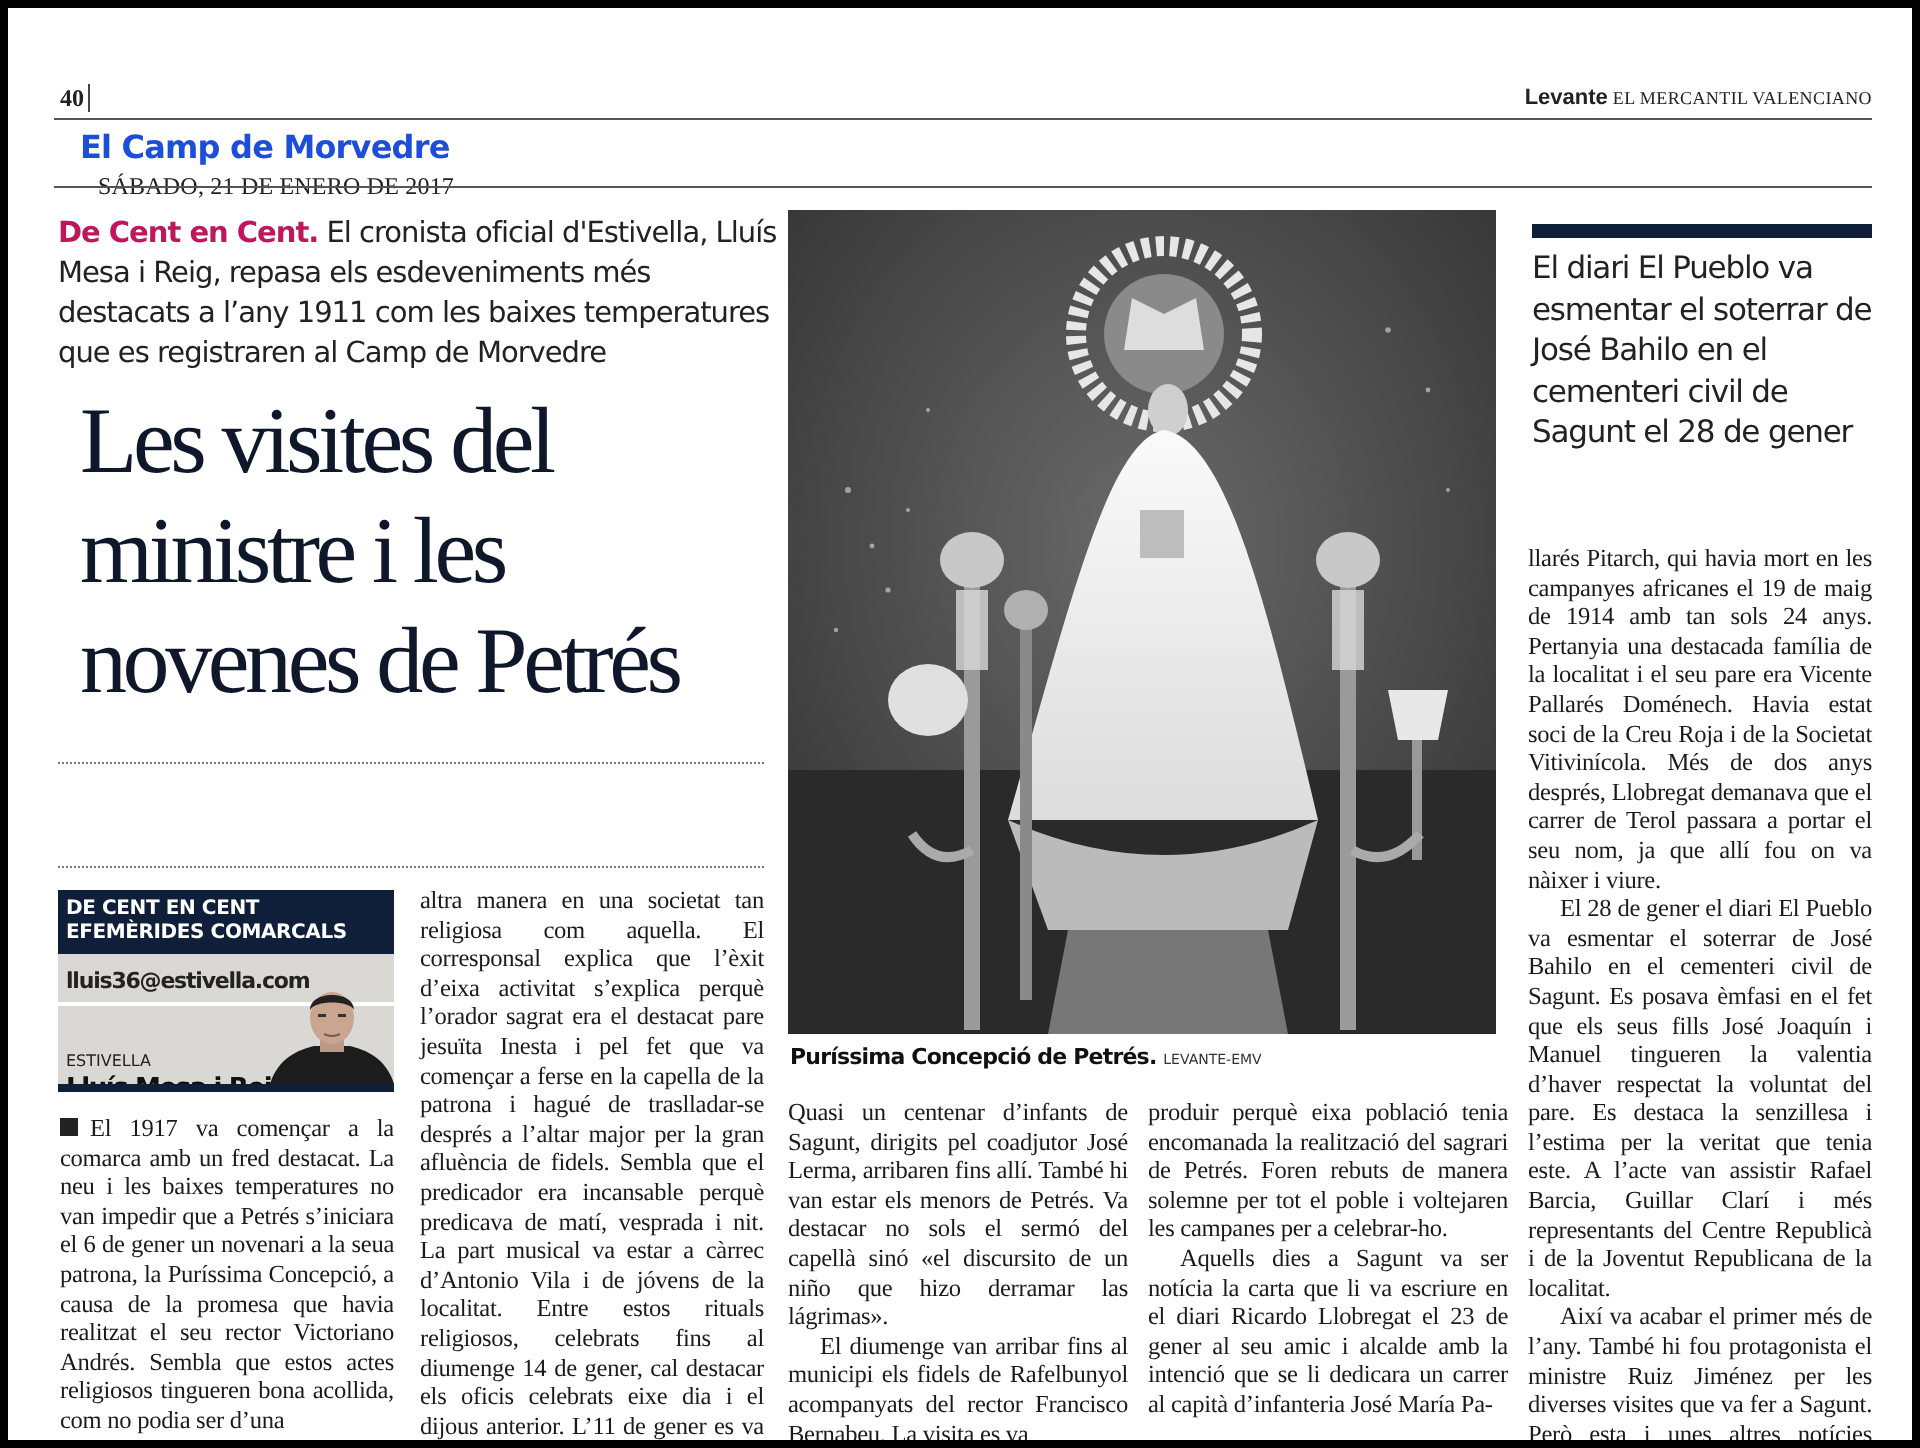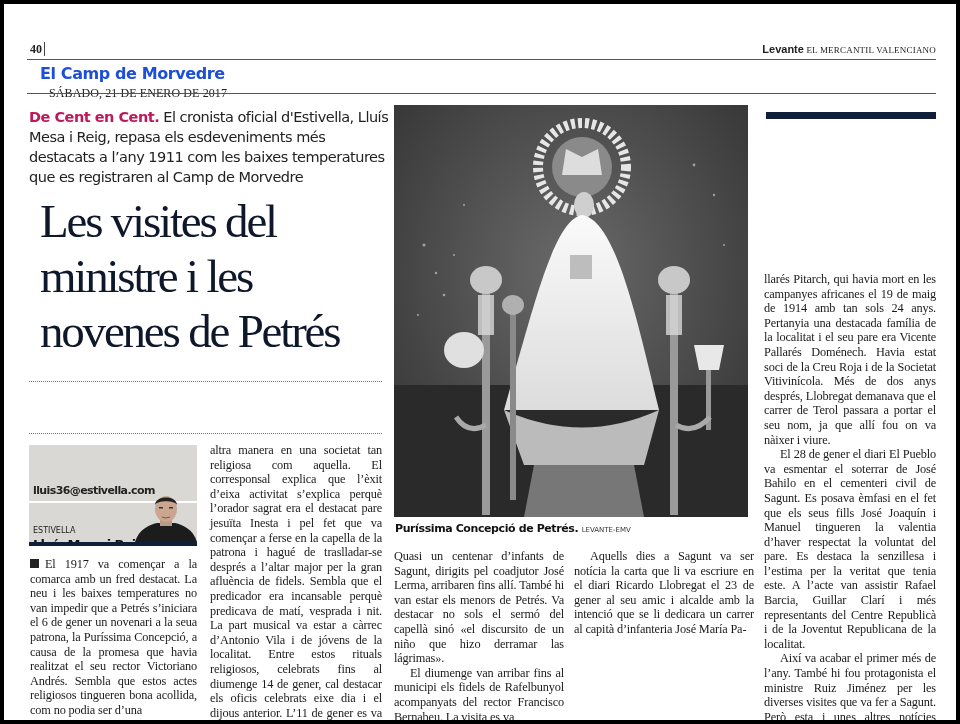--- a/index.html
+++ b/index.html
@@ -85,20 +85,24 @@
   </div>
 
   <h1 class="headline">Les visites del ministre i les novenes de Petrés</h1>
 
   <div class="dotrule" style="top:377px;"></div>
 
 
   <div class="dotrule" style="top:429px;"></div>
 
   <div class="abox">
+    <div class="abox-top">
+      <div>DE CENT EN CENT</div>
+      <div>EFEMÈRIDES COMARCALS</div>
+    </div>
     <div class="abox-mail">lluis36@estivella.com</div>
     <div class="abox-sep"></div>
     <div class="abox-name">Lluís Mesa i Reig</div>
     <div class="abox-loc">ESTIVELLA</div>
     <svg class="avatar" viewBox="0 0 62 51">
       <path d="M0 51 C4 38 14 34 22 32 L40 32 C48 34 58 38 62 51 Z" fill="#1c1c1c"></path>
       <rect x="25" y="27" width="12" height="8" fill="#b99a86"></rect>
       <ellipse cx="31" cy="18" rx="11" ry="13" fill="#caa590"></ellipse>
       <path d="M20 14 C20 4 42 4 42 14 C40 9 22 9 20 14 Z" fill="#222"></path>
       <rect x="24" y="16" width="4" height="1.5" fill="#333"></rect>
@@ -176,24 +180,26 @@
     <b>Puríssima Concepció de Petrés.</b>
     <span>LEVANTE-EMV</span>
   </div>
 
   <div class="col col3">
     <p>Quasi un centenar d’infants de Sagunt, dirigits pel coadjutor José Lerma, arribaren fins allí. També hi van estar els menors de Petrés. Va destacar no sols el sermó del capellà sinó «el discursito de un niño que hizo derramar las lágrimas».</p>
     <p class="ind">El diumenge van arribar fins al municipi els fidels de Rafelbunyol acompanyats del rector Francisco Bernabeu. La visita es va</p>
   </div>
 
   <div class="col col4">
+    <p>produir perquè eixa població tenia encomanada la realització del sagrari de Petrés. Foren rebuts de manera solemne per tot el poble i voltejaren les campanes per  a celebrar-ho.</p>
     <p class="ind">Aquells dies a Sagunt va ser notícia la carta que li va escriure en el diari Ricardo Llobregat el 23 de gener al seu amic i alcalde amb la intenció que se li dedicara un carrer al capità d’infanteria José María Pa-</p>
   </div>
 
   <div class="quote-bar"></div>
+  <div class="quote">El diari El Pueblo va esmentar el soterrar de José Bahilo en el cementeri civil de Sagunt el 28 de gener</div>
 
   <div class="col col5">
     <p>llarés Pitarch, qui havia mort en les campanyes africanes el 19 de maig de 1914 amb tan sols 24 anys. Pertanyia una destacada família de la localitat i el seu pare era Vicente Pallarés Doménech. Havia estat soci de la Creu Roja i de la Societat Vitivinícola. Més de dos anys després, Llobregat demanava que el carrer de Terol passara a portar el seu nom, ja que allí fou on va nàixer i viure.</p>
     <p class="ind">El 28 de gener el diari El Pueblo va esmentar el soterrar de José Bahilo en el cementeri civil de Sagunt. Es posava èmfasi en el fet que els seus fills José Joaquín i Manuel tingueren la valentia d’haver respectat la voluntat del pare. Es destaca la senzillesa i l’estima per la veritat que tenia este. A l’acte van assistir Rafael Barcia, Guillar Clarí i més representants del Centre Republicà i de la Joventut Republicana de la localitat.</p>
     <p class="ind">Així va acabar el primer més de l’any. També hi fou protagonista el ministre Ruiz Jiménez per les diverses visites que va fer a Sagunt. Però esta i unes altres notícies formaran part del següent «De Cent en Cent».</p>
   </div>
 
 </div>
 
 </body></html>

